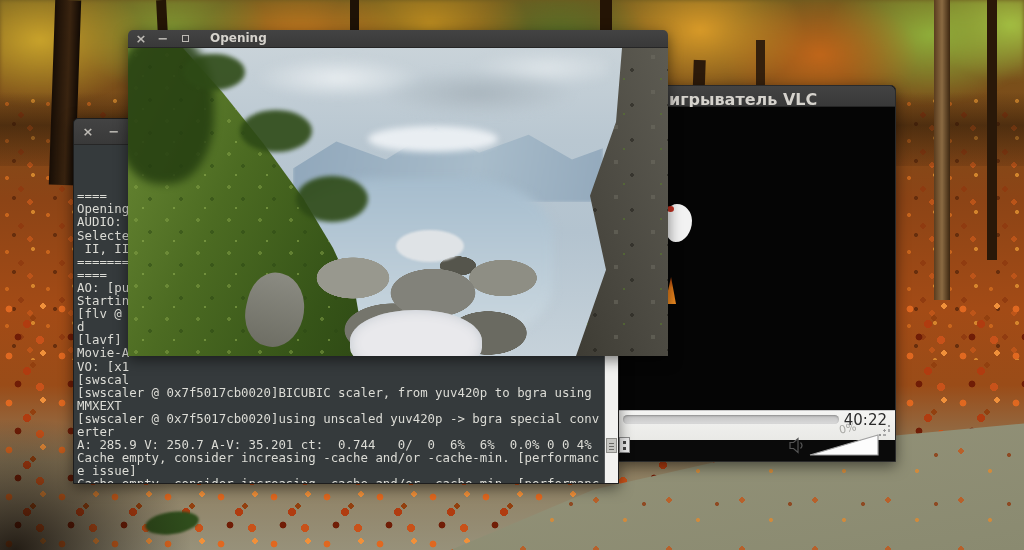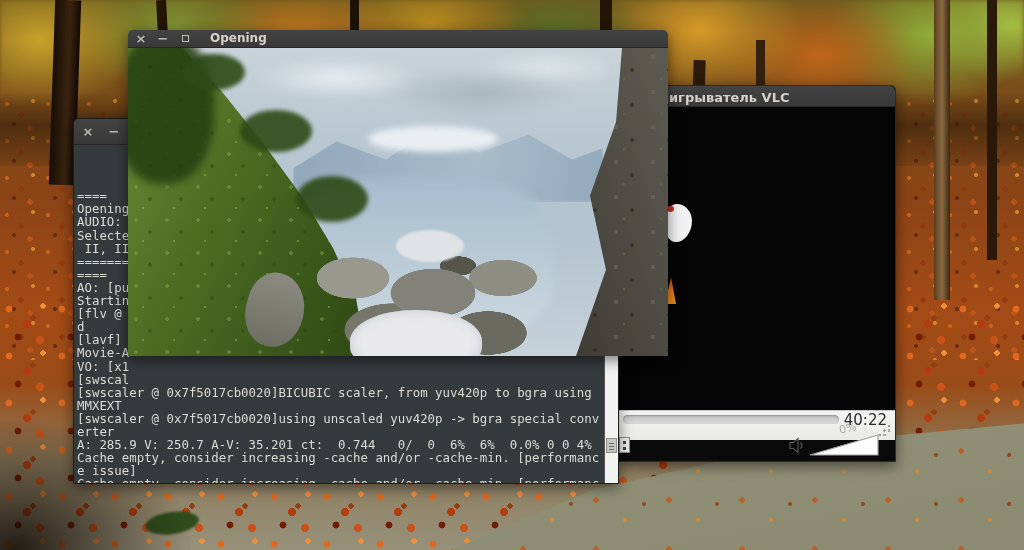--- a/index.html
+++ b/index.html
@@ -129,21 +129,21 @@
       radial-gradient(ellipse 30px 16px at 155px 18px,#55554c 60%,transparent 61%);}
   .mp-snowmid{left:268px;top:182px;width:68px;height:32px;border-radius:50%;
     background:#dfe3e6;filter:blur(1px);}
   .mp-snowbottom{left:222px;top:262px;width:132px;height:62px;border-radius:50% 50% 40% 40%;
     background:#e9e9ec;box-shadow:inset 0 0 12px #c4cad0;}
 
   
   #vlc{left:616px;top:85px;width:280px;height:377px;z-index:1;background:#0a0a0a;
     border:1px solid #2a2a2a;border-radius:5px 5px 0 0;}
   #vlc .titlebar{height:21px;}
-  #vlc .tb-title{left:52px;top:4px;font-size:13px;}
+  #vlc .tb-title{left:52px;top:4px;font-size:16px;}
   #vlc-video{position:absolute;left:0;top:21px;width:100%;height:310px;background:#050505;overflow:hidden;}
   #vlc-blob{position:absolute;left:47px;top:97px;width:28px;height:38px;background:#f2f2f2;
     border-radius:46% 54% 58% 42%/50% 44% 56% 50%;}
   #vlc-blob i{position:absolute;left:3px;top:2px;width:7px;height:6px;background:#c03020;border-radius:50%;}
   #vlc-flame{position:absolute;left:48px;top:170px;width:11px;height:27px;
     background:linear-gradient(#a03808,#e07818 40%,#f08c20);
     clip-path:polygon(55% 0,100% 100%,0 100%);}
   #vlc-controls{position:absolute;left:0;top:324px;width:100%;height:30px;
     background:linear-gradient(#f4f4f2,#e9e9e6);border-top:1px solid #c8c8c8;}
   #vlc-progress{position:absolute;left:6px;top:4px;width:216px;height:9px;border-radius:5px;

